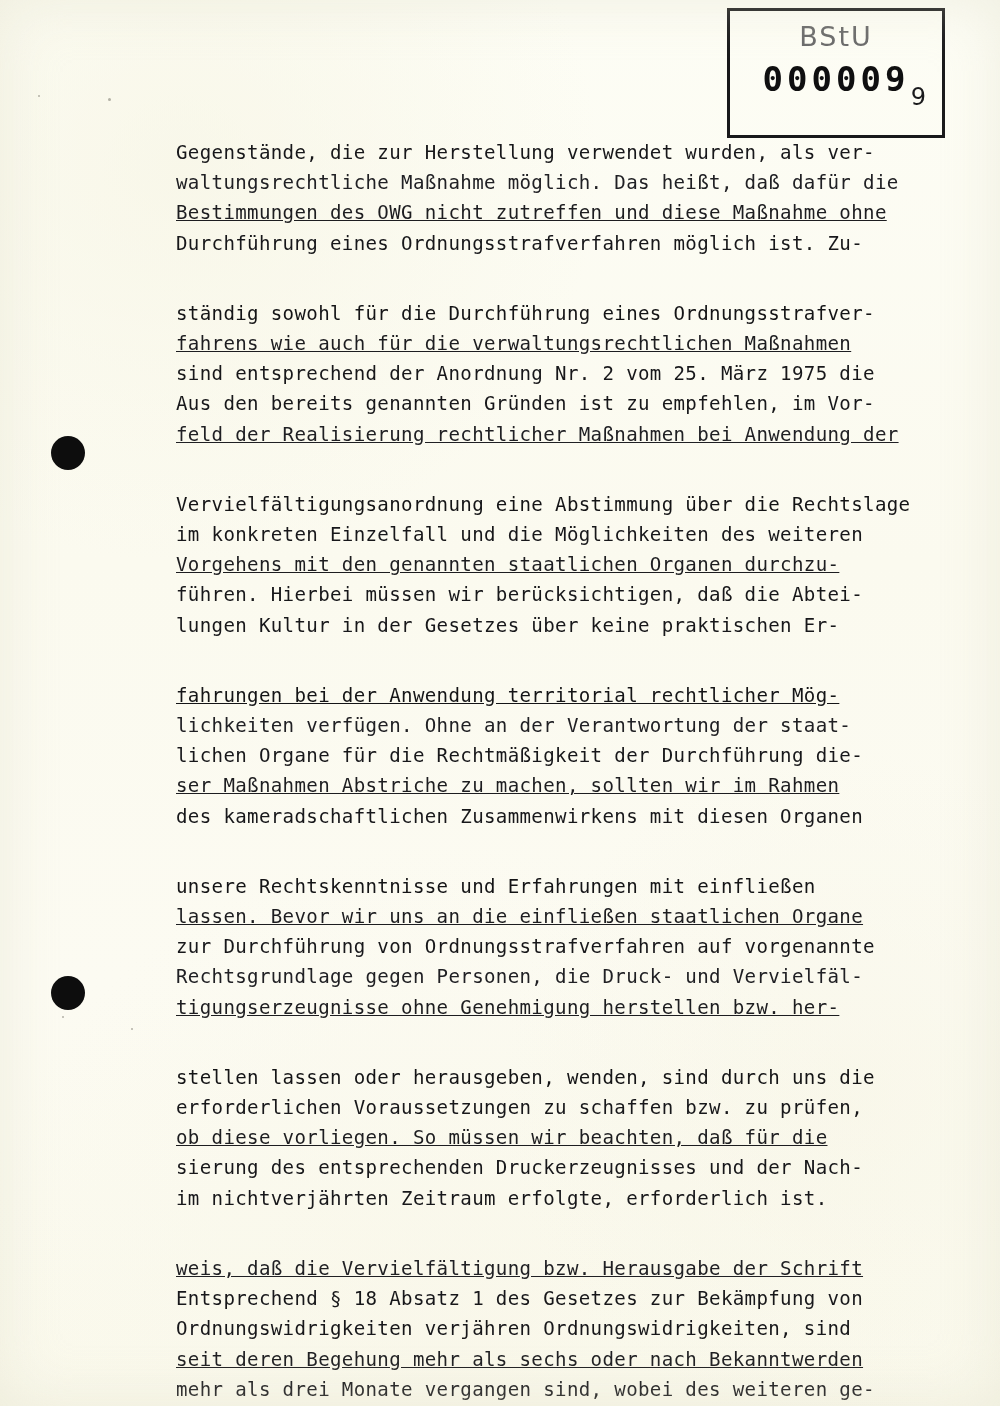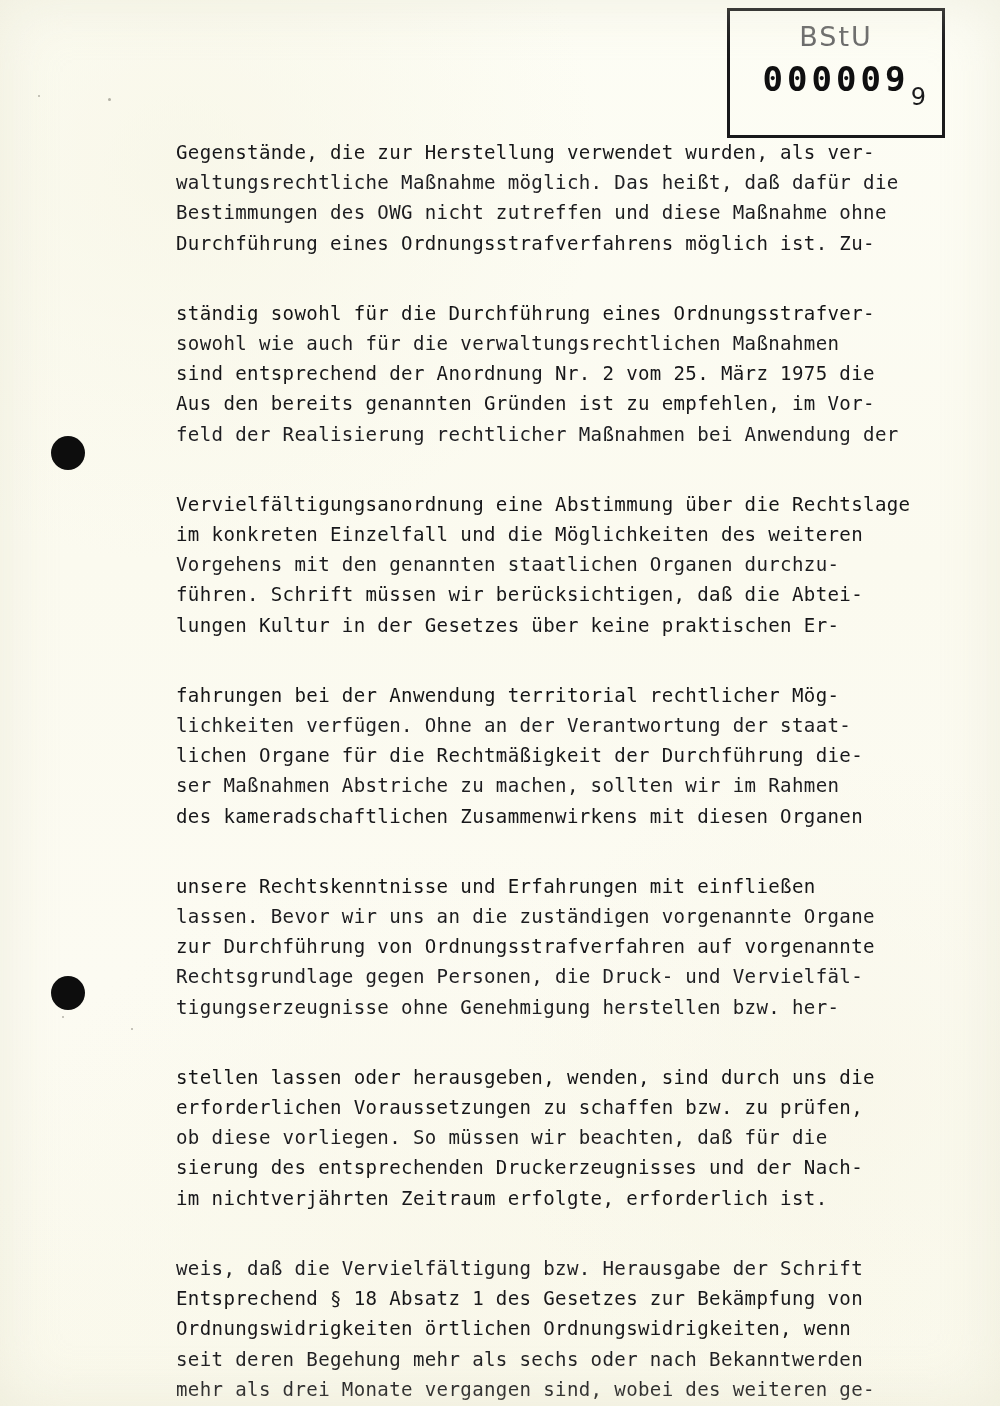--- a/index.html
+++ b/index.html
@@ -99,21 +99,21 @@
   }
   .text-line {
     font-family: "DejaVu Sans Mono", "Liberation Mono", monospace;
     font-size: 19.1px;
     line-height: 30.2px;
     letter-spacing: 0.35px;
     color: #17171a;
     white-space: pre;
   }
   
-  .text-line:nth-child(3n)   { color: #1d1d20; }
+  .text-line:nth-child(3n)   { color: #1d1d20; text-decoration: underline; }
   .text-line:nth-child(5n)   { color: #141416; margin-top: 40px; }
   .text-line:nth-child(7n+2) { color: #202024; }
 
   .speck {
     position: absolute;
     background: #6b6a5d;
     border-radius: 50%;
     opacity: 0.5;
   }
 </style>
@@ -130,49 +130,49 @@
     <div id="page-number">9</div>
   </div>
 
   <div class="punch-hole" id="punch-hole-top" style="left: 51px; top: 436px;"></div>
   <div class="punch-hole" id="punch-hole-bottom" style="left: 51px; top: 976px;"></div>
 
   <div id="body-text">
       <div class="text-line">Gegenstände, die zur Herstellung verwendet wurden, als ver-</div>
       <div class="text-line">waltungsrechtliche Maßnahme möglich. Das heißt, daß dafür die</div>
       <div class="text-line">Bestimmungen des OWG nicht zutreffen und diese Maßnahme ohne</div>
-      <div class="text-line">Durchführung eines Ordnungsstrafverfahrens möglich ist. Zu-</div>
+      <div class="text-line">Durchführung eines Ordnungsstrafverfahren möglich ist. Zu-</div>
       <div class="text-line">ständig sowohl für die Durchführung eines Ordnungsstrafver-</div>
-      <div class="text-line">sowohl wie auch für die verwaltungsrechtlichen Maßnahmen</div>
+      <div class="text-line">fahrens wie auch für die verwaltungsrechtlichen Maßnahmen</div>
       <div class="text-line">sind entsprechend der Anordnung Nr. 2 vom 25. März 1975 die</div>
       <div class="text-line">Aus den bereits genannten Gründen ist zu empfehlen, im Vor-</div>
       <div class="text-line">feld der Realisierung rechtlicher Maßnahmen bei Anwendung der</div>
       <div class="text-line">Vervielfältigungsanordnung eine Abstimmung über die Rechtslage</div>
       <div class="text-line">im konkreten Einzelfall und die Möglichkeiten des weiteren</div>
       <div class="text-line">Vorgehens mit den genannten staatlichen Organen durchzu-</div>
-      <div class="text-line">führen. Schrift müssen wir berücksichtigen, daß die Abtei-</div>
+      <div class="text-line">führen. Hierbei müssen wir berücksichtigen, daß die Abtei-</div>
       <div class="text-line">lungen Kultur in der Gesetzes über keine praktischen Er-</div>
       <div class="text-line">fahrungen bei der Anwendung territorial rechtlicher Mög-</div>
       <div class="text-line">lichkeiten verfügen. Ohne an der Verantwortung der staat-</div>
       <div class="text-line">lichen Organe für die Rechtmäßigkeit der Durchführung die-</div>
       <div class="text-line">ser Maßnahmen Abstriche zu machen, sollten wir im Rahmen</div>
       <div class="text-line">des kameradschaftlichen Zusammenwirkens mit diesen Organen</div>
       <div class="text-line">unsere Rechtskenntnisse und Erfahrungen mit einfließen</div>
-      <div class="text-line">lassen. Bevor wir uns an die zuständigen vorgenannte Organe</div>
+      <div class="text-line">lassen. Bevor wir uns an die einfließen staatlichen Organe</div>
       <div class="text-line">zur Durchführung von Ordnungsstrafverfahren auf vorgenannte</div>
       <div class="text-line">Rechtsgrundlage gegen Personen, die Druck- und Vervielfäl-</div>
       <div class="text-line">tigungserzeugnisse ohne Genehmigung herstellen bzw. her-</div>
       <div class="text-line">stellen lassen oder herausgeben, wenden, sind durch uns die</div>
       <div class="text-line">erforderlichen Voraussetzungen zu schaffen bzw. zu prüfen,</div>
       <div class="text-line">ob diese vorliegen. So müssen wir beachten, daß für die</div>
       <div class="text-line">sierung des entsprechenden Druckerzeugnisses und der Nach-</div>
       <div class="text-line">im nichtverjährten Zeitraum erfolgte, erforderlich ist.</div>
       <div class="text-line">weis, daß die Vervielfältigung bzw. Herausgabe der Schrift</div>
       <div class="text-line">Entsprechend § 18 Absatz 1 des Gesetzes zur Bekämpfung von</div>
-      <div class="text-line">Ordnungswidrigkeiten örtlichen Ordnungswidrigkeiten, wenn</div>
+      <div class="text-line">Ordnungswidrigkeiten verjähren Ordnungswidrigkeiten, sind</div>
       <div class="text-line">seit deren Begehung mehr als sechs oder nach Bekanntwerden</div>
       <div class="text-line">mehr als drei Monate vergangen sind, wobei des weiteren ge-</div>
     </div>
 
   <div class="speck" style="left:108px; top:98px; width:3px; height:3px;"></div>
   <div class="speck" style="left:38px; top:95px; width:2px; height:2px;"></div>
   <div class="speck" style="left:131px; top:1028px; width:2px; height:2px;"></div>
   <div class="speck" style="left:62px; top:1016px; width:2px; height:2px;"></div>
 
   <div id="page-edge-shade"></div>

